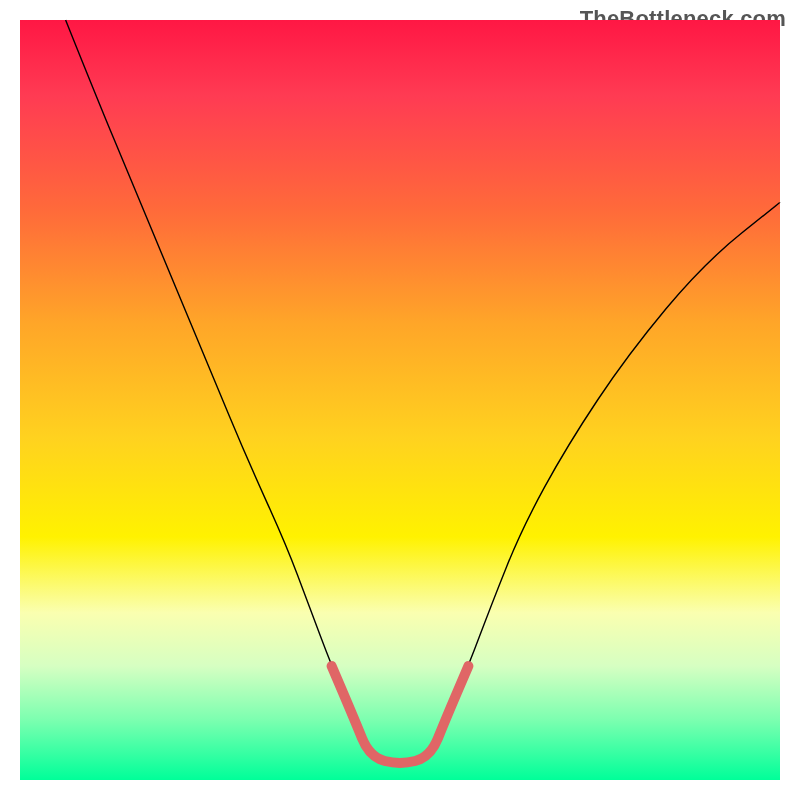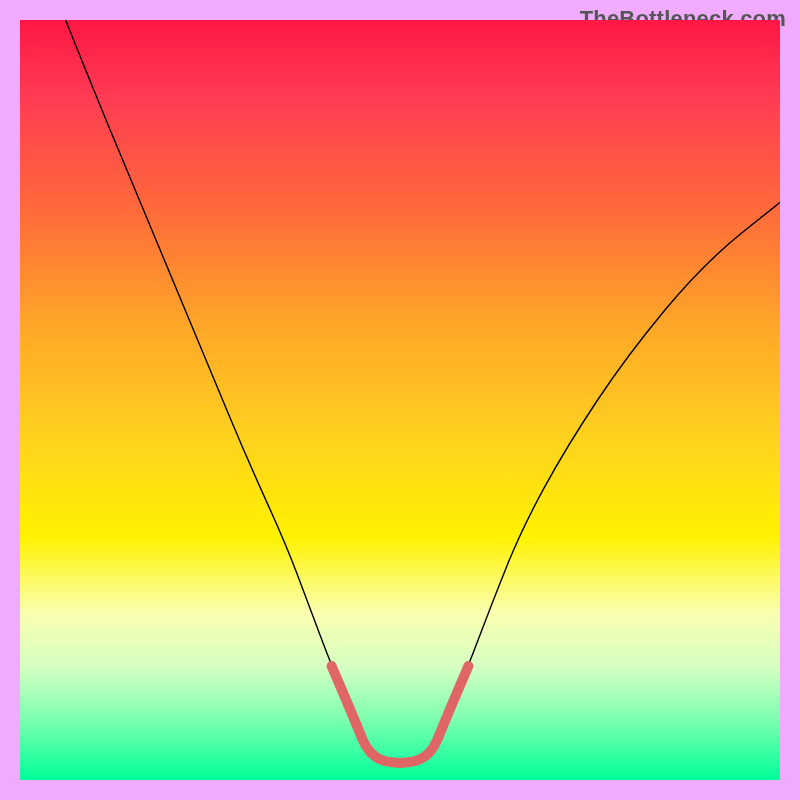--- a/index.html
+++ b/index.html
@@ -1,21 +1,21 @@
 <!DOCTYPE html>
 <html><head>
 <meta charset="utf-8">
 <style>
   * { margin: 0; padding: 0; box-sizing: border-box; }
   html, body { width: 800px; height: 800px; overflow: hidden; background: #000; }
   .stage {
     position: relative;
     width: 800px;
     height: 800px;
-    background: #f0abfc;
+    background: #ffffff;
   }
   .plot-area {
     position: absolute;
     left: 20px;
     top: 20px;
     width: 760px;
     height: 760px;
     background: linear-gradient(to bottom,
       #ff1744 0%,
       #ff3b53 10%,

